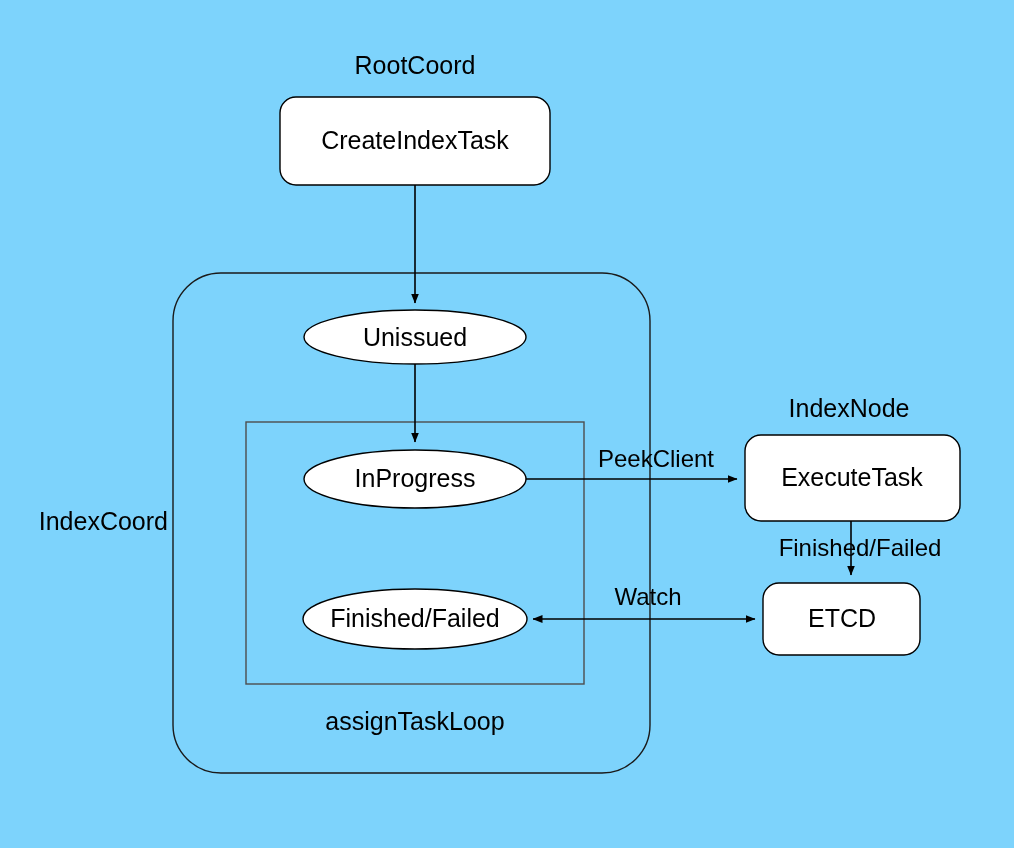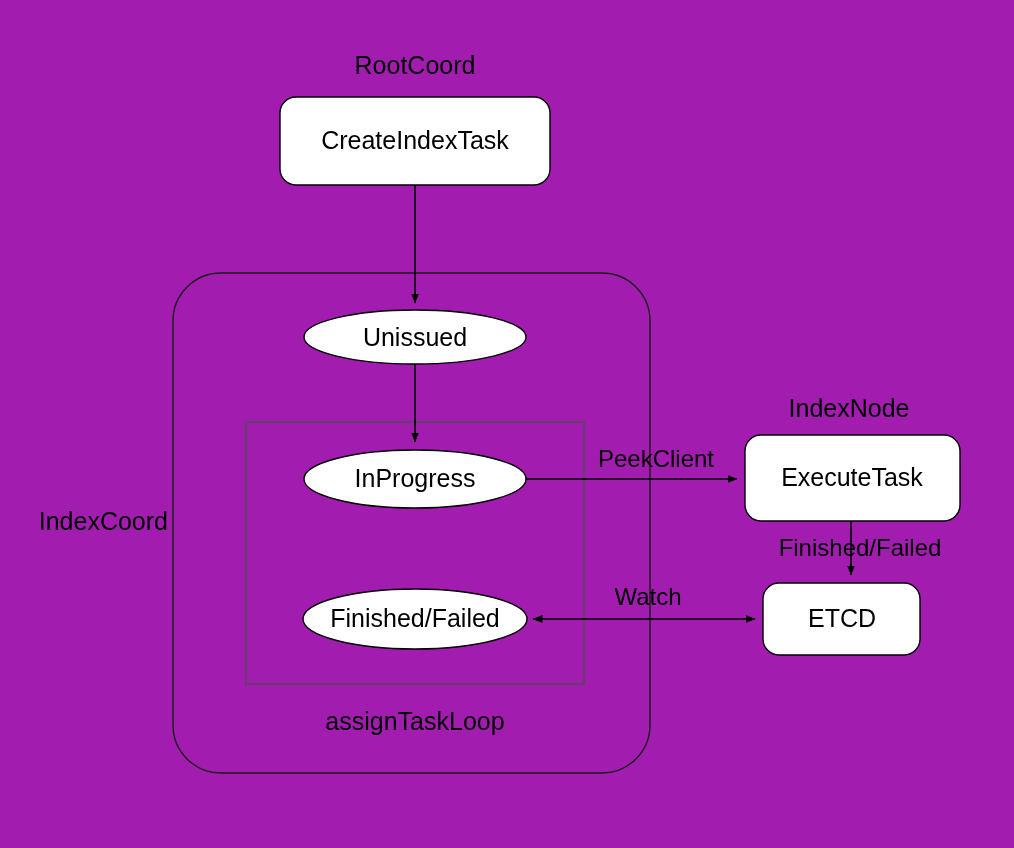--- a/index.html
+++ b/index.html
@@ -7,21 +7,21 @@
     padding: 0;
     background: #ffffff;
   }
   body {
     font-family: "Liberation Sans", sans-serif;
   }
   #diagram-root {
     position: relative;
     width: 1014px;
     height: 848px;
-    background: #a21caf;
+    background: #7dd3fc;
     overflow: hidden;
   }
   #diagram-svg {
     position: absolute;
     left: 0;
     top: 0;
     width: 1014px;
     height: 848px;
   }
   .node-shape {

